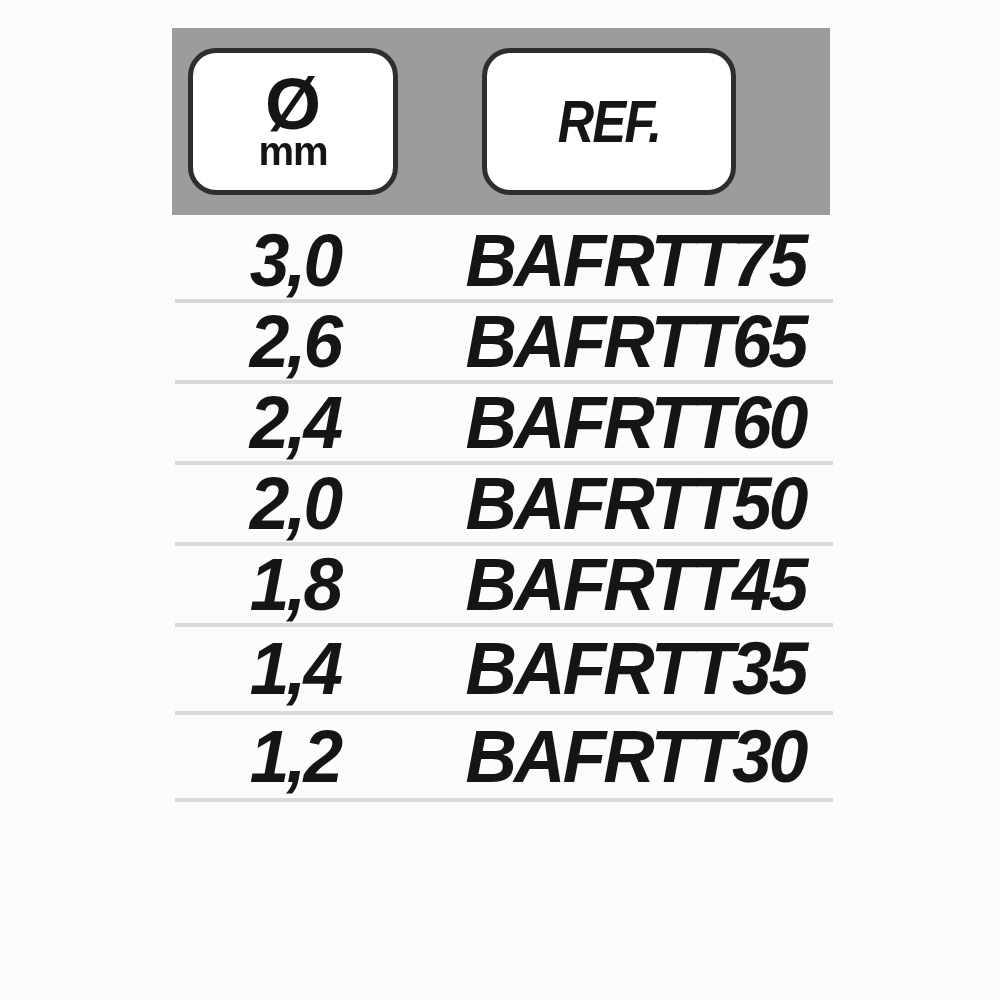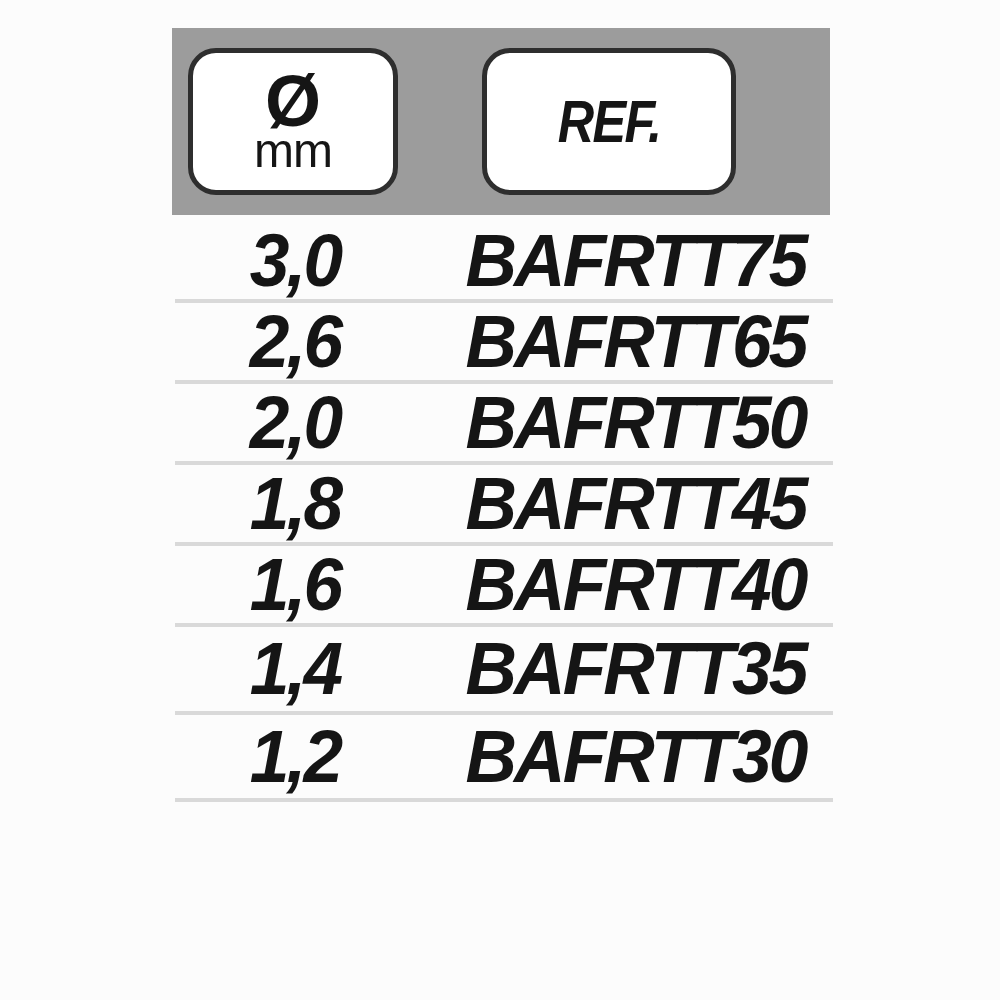--- a/index.html
+++ b/index.html
@@ -27,21 +27,21 @@
     display: flex; flex-direction: column;
     align-items: center; justify-content: center;
     color: var(--text, #151515);
   }
   .pill-diameter { left: 16px;  width: 210px; }
   .pill-ref      { left: 310px; width: 254px; }
   .diameter-symbol {
     font-weight: 700; font-size: 72px; line-height: 0.82;
   }
   .diameter-unit {
-    font-weight: 400; font-size: 48px; line-height: 0.85;
+    font-weight: 700; font-size: 40px; line-height: 0.85;
     letter-spacing: -1px;
   }
   .ref-label {
     font-weight: 700; font-style: italic; font-size: 60px;
     letter-spacing: -2px;
     transform: scaleX(0.84);
   }
 
   
   .table-body {
@@ -82,30 +82,30 @@
 <div class="table-body">
   <div class="row">
     <div class="cell cell-diameter">3,0</div>
     <div class="cell cell-ref">BAFRTT75</div>
   </div>
   <div class="row">
     <div class="cell cell-diameter">2,6</div>
     <div class="cell cell-ref">BAFRTT65</div>
   </div>
   <div class="row">
+    <div class="cell cell-diameter">2,4</div>
+    <div class="cell cell-ref">BAFRTT60</div>
+  </div>
+  <div class="row">
     <div class="cell cell-diameter">2,0</div>
     <div class="cell cell-ref">BAFRTT50</div>
   </div>
   <div class="row">
     <div class="cell cell-diameter">1,8</div>
     <div class="cell cell-ref">BAFRTT45</div>
-  </div>
-  <div class="row">
-    <div class="cell cell-diameter">1,6</div>
-    <div class="cell cell-ref">BAFRTT40</div>
   </div>
   <div class="row">
     <div class="cell cell-diameter">1,4</div>
     <div class="cell cell-ref">BAFRTT35</div>
   </div>
   <div class="row">
     <div class="cell cell-diameter">1,2</div>
     <div class="cell cell-ref">BAFRTT30</div>
   </div>
 </div>

